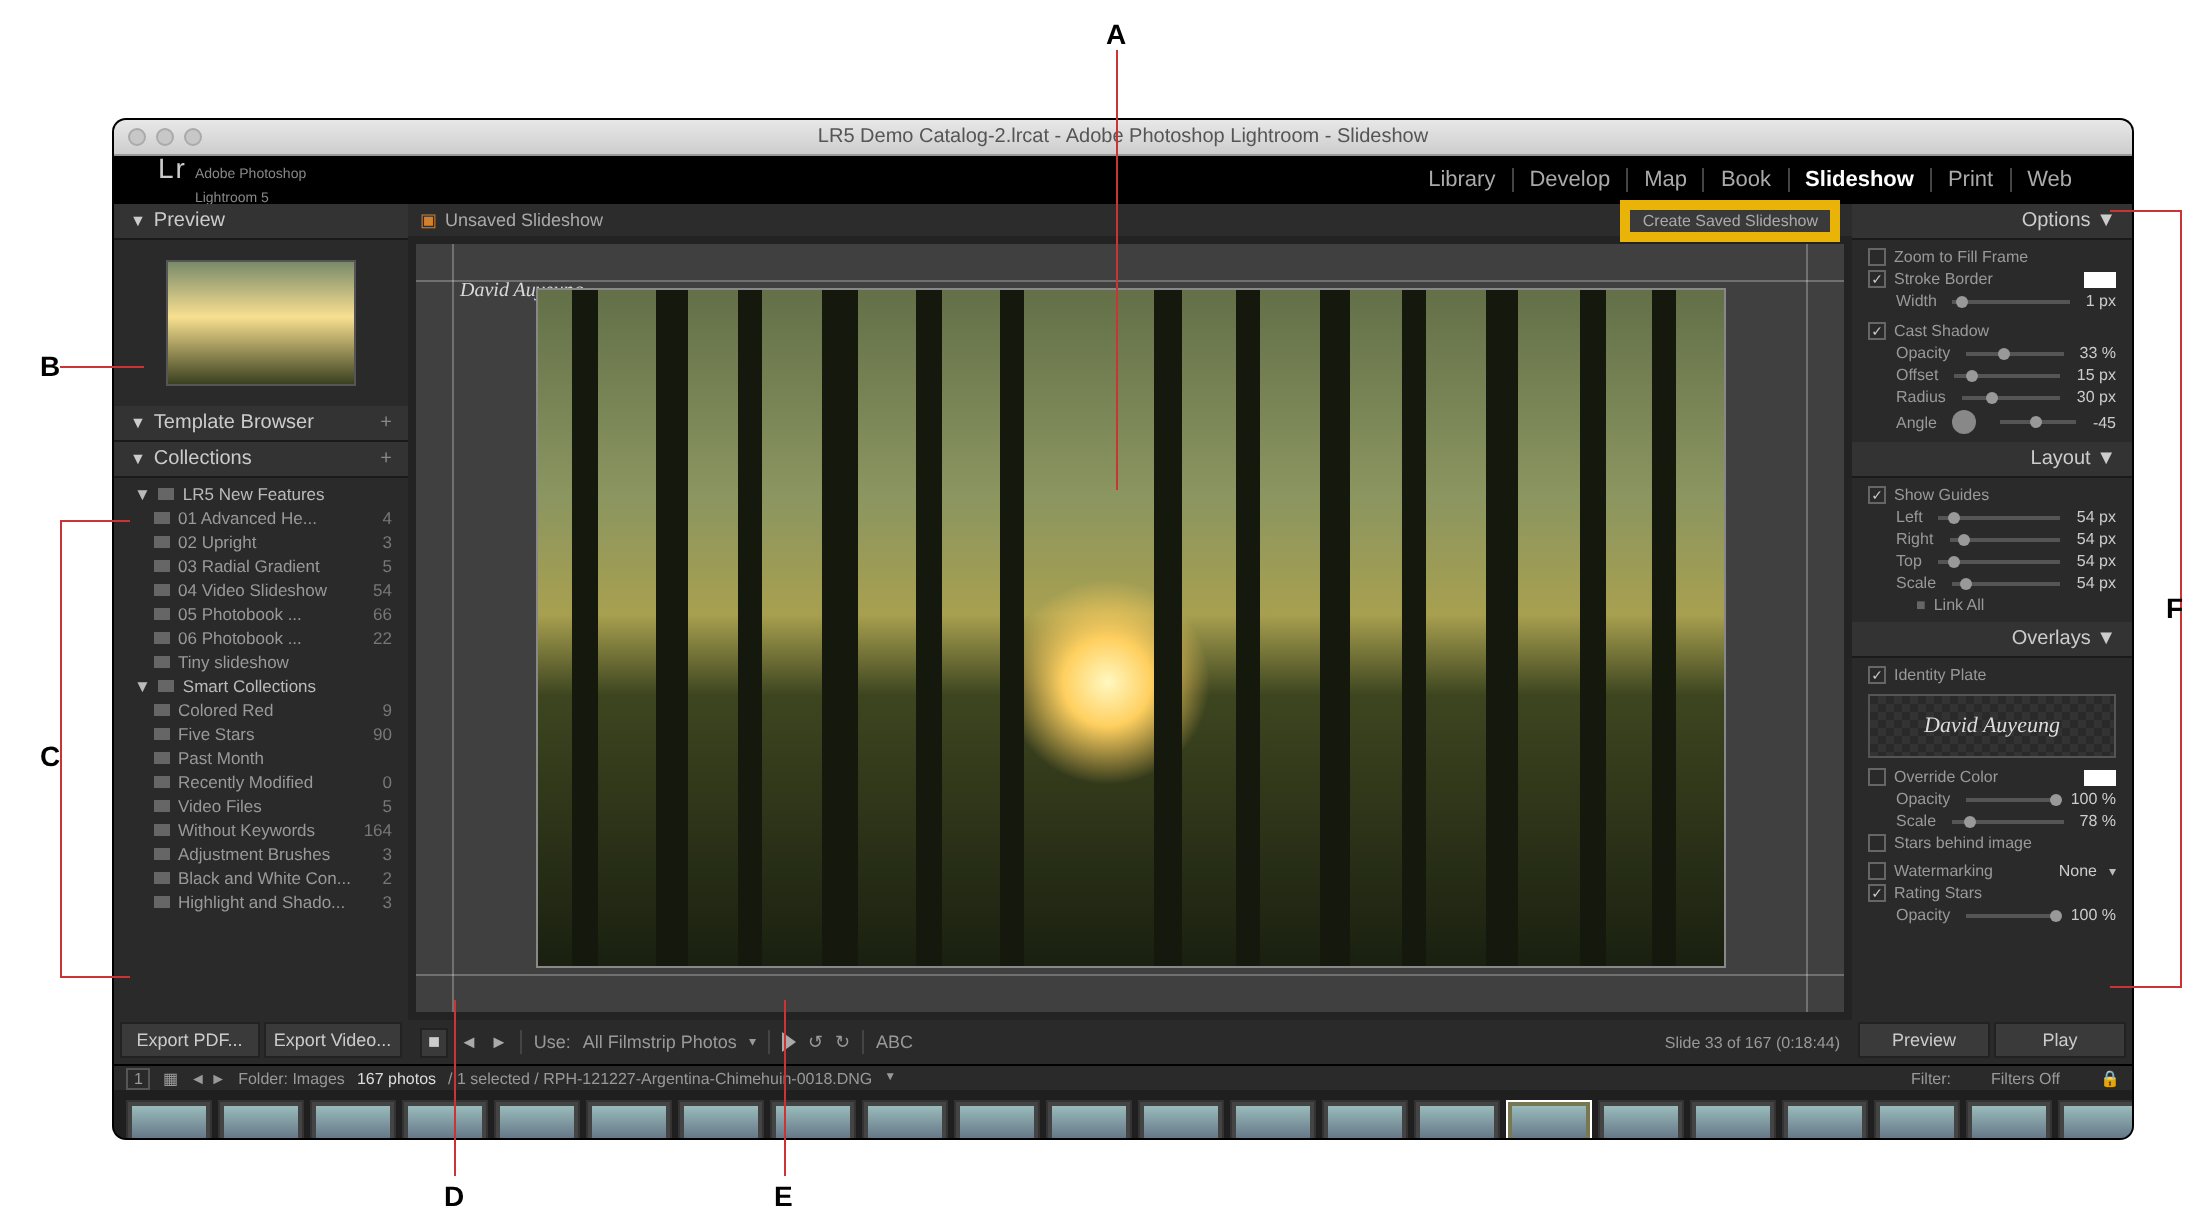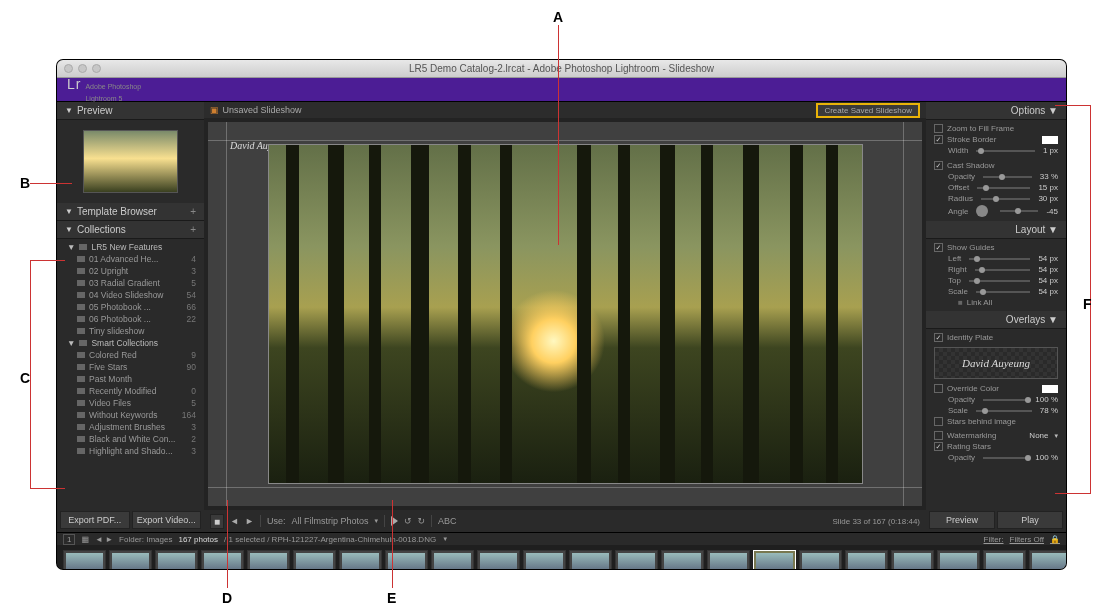--- a/index.html
+++ b/index.html
@@ -7,21 +7,21 @@
 
 .annotation { position: absolute; font-size: 14px; font-weight: bold; color: #000; z-index: 100; }
 .ann-line { position: absolute; background: #c33; z-index: 99; }
 
 .window { position: absolute; left: 57px; top: 60px; width: 1009px; height: 509px; background: #1a1a1a; border-radius: 6px; overflow: hidden; box-shadow: 0 0 0 1px #000; }
 .titlebar { height: 18px; background: linear-gradient(#e8e8e8,#cdcdcd); display: flex; align-items: center; position: relative; border-bottom: 1px solid #999; }
 .traffic { display: flex; gap: 5px; margin-left: 7px; }
 .traffic span { width: 9px; height: 9px; border-radius: 50%; background: #c7c7c7; border: 1px solid #aaa; }
 .titlebar-title { position: absolute; left: 0; right: 0; text-align: center; font-size: 10px; color: #555; }
 
-.header { height: 24px; background: #4c1d95; display: flex; align-items: center; padding: 0 10px; border-bottom: 1px solid #000; }
+.header { height: 24px; background: #000000; display: flex; align-items: center; padding: 0 22px; border-bottom: 1px solid #000; }
 .logo { color: #ccc; font-size: 11px; display: flex; align-items: baseline; gap: 4px; }
 .logo .lr { font-size: 14px; font-weight: 300; letter-spacing: 1px; }
 .logo .sub { font-size: 7px; color: #888; line-height: 1; }
 .modules { margin-left: auto; display: flex; gap: 0; font-size: 11px; color: #aaa; }
 .modules span { padding: 0 8px; border-left: 1px solid #444; cursor: pointer; }
 .modules span:first-child { border-left: none; }
 .modules span.active { color: #fff; font-weight: bold; }
 
 .body-row { display: flex; height: 430px; }
 
@@ -38,21 +38,21 @@
 .coll-item { display: flex; padding: 1px 8px 1px 20px; font-size: 8.5px; color: #999; align-items: center; }
 .coll-item.parent { padding-left: 10px; color: #bbb; }
 .coll-item .cnt { margin-left: auto; color: #777; }
 .coll-icon { width: 8px; height: 6px; background: #666; margin-right: 4px; flex-shrink: 0; }
 .export-row { display: flex; gap: 2px; padding: 3px; }
 .export-btn { flex: 1; background: #3a3a3a; border: 1px solid #222; color: #ccc; font-size: 9px; padding: 3px 0; text-align: center; cursor: pointer; }
 
 
 .center { flex: 1; background: #232323; display: flex; flex-direction: column; }
 .center-top { height: 16px; background: #2c2c2c; display: flex; align-items: center; font-size: 9px; color: #aaa; padding: 0 6px; }
-.center-top .saved-btn { margin-left: auto; background: #3a3a3a; padding: 1px 6px; font-size: 8px; border: 2px solid #eab308; }
+.center-top .saved-btn { margin-left: auto; background: #3a3a3a; padding: 1px 6px; font-size: 8px; border: 5px solid #eab308; }
 .canvas { flex: 1; background: #404040; margin: 4px; position: relative; display: flex; align-items: center; justify-content: center; }
 .guide-h { position: absolute; left: 0; right: 0; height: 1px; background: rgba(255,255,255,0.25); }
 .guide-v { position: absolute; top: 0; bottom: 0; width: 1px; background: rgba(255,255,255,0.25); }
 .slide-img { width: 595px; height: 340px; background:
   radial-gradient(circle at 48% 58%, #fff8c0 0%, #ffd060 6%, rgba(255,200,80,0) 14%),
   linear-gradient(180deg, #637048 0%, #8a9560 30%, #a8a050 48%, #3d4520 60%, #1a2010 100%);
   position: relative; border: 1px solid #888; overflow: hidden; }
 .tree { position: absolute; top: 0; bottom: 0; background: #15180c; }
 .watermark { position: absolute; top: 18px; left: 22px; font-size: 10px; color: rgba(255,255,255,0.8); font-style: italic; font-family: Georgia, serif; }
 .center-bottom { height: 22px; background: #2a2a2a; display: flex; align-items: center; padding: 0 6px; font-size: 9px; color: #999; gap: 6px; }
@@ -70,21 +70,21 @@
 .rp-row .val { margin-left: auto; font-size: 8px; color: #ccc; }
 .chk { width: 9px; height: 9px; border: 1px solid #666; display: inline-flex; align-items: center; justify-content: center; font-size: 7px; color: #ccc; flex-shrink: 0; }
 .slider { flex: 1; height: 2px; background: #555; position: relative; margin: 0 4px; }
 .slider .thumb { width: 6px; height: 6px; background: #999; border-radius: 50%; position: absolute; top: -2px; }
 .id-plate { margin: 4px 0; height: 32px; background: repeating-conic-gradient(#333 0 25%, #2a2a2a 0 50%) 0 0/8px 8px; border: 1px solid #555; display: flex; align-items: center; justify-content: center; font-family: Georgia, serif; font-style: italic; font-size: 11px; color: #ddd; }
 .pv-play { display: flex; gap: 2px; padding: 3px; margin-top: auto; }
 .pv-play .btn { flex: 1; background: #3a3a3a; border: 1px solid #222; color: #ccc; font-size: 9px; padding: 3px 0; text-align: center; }
 
 
 .filmstrip-bar { height: 13px; background: #2a2a2a; display: flex; align-items: center; font-size: 8px; color: #999; padding: 0 6px; gap: 6px; border-top: 1px solid #000; }
-.filmstrip-bar .right { margin-left: auto; display: flex; gap: 6px; text-decoration: underline; }
+.filmstrip-bar .right { margin-left: auto; display: flex; gap: 20px; }
 .filmstrip { height: 42px; background: #1f1f1f; display: flex; align-items: center; padding: 3px 6px; gap: 3px; overflow: hidden; }
 .thumb-box { width: 43px; height: 33px; background: #444; border: 1px solid #333; flex-shrink: 0; position: relative; }
 .thumb-box.sel { border-color: #fff; background: #787850; }
 .thumb-inner { position: absolute; inset: 2px; background: linear-gradient(180deg,#9bb 0%,#678 60%,#345 100%); }
 </style>
 </head>
 <body>
 
 <div class="annotation" style="left:553px;top:9px">A</div>
 <div class="ann-line" style="left:558px;top:25px;width:1px;height:220px"></div>
@@ -111,20 +111,29 @@
         <span></span>
       </div>
     <div class="titlebar-title">LR5 Demo Catalog-2.lrcat - Adobe Photoshop Lightroom - Slideshow</div>
   </div>
 
   <div class="header">
     <div class="logo">
       <span class="lr">Lr</span>
       <span><span class="sub">Adobe Photoshop</span><br><span class="sub">Lightroom 5</span></span>
     </div>
+    <div class="modules" id="modules">
+        <span>Library</span>
+        <span>Develop</span>
+        <span>Map</span>
+        <span>Book</span>
+        <span class="active">Slideshow</span>
+        <span>Print</span>
+        <span>Web</span>
+      </div>
   </div>
 
   <div class="body-row">
 
     <div class="left-panel">
       <div class="panel-hdr">
           <span class="tri">▼</span>
           <span>Preview</span>
         </div>
       <div class="preview-box">

